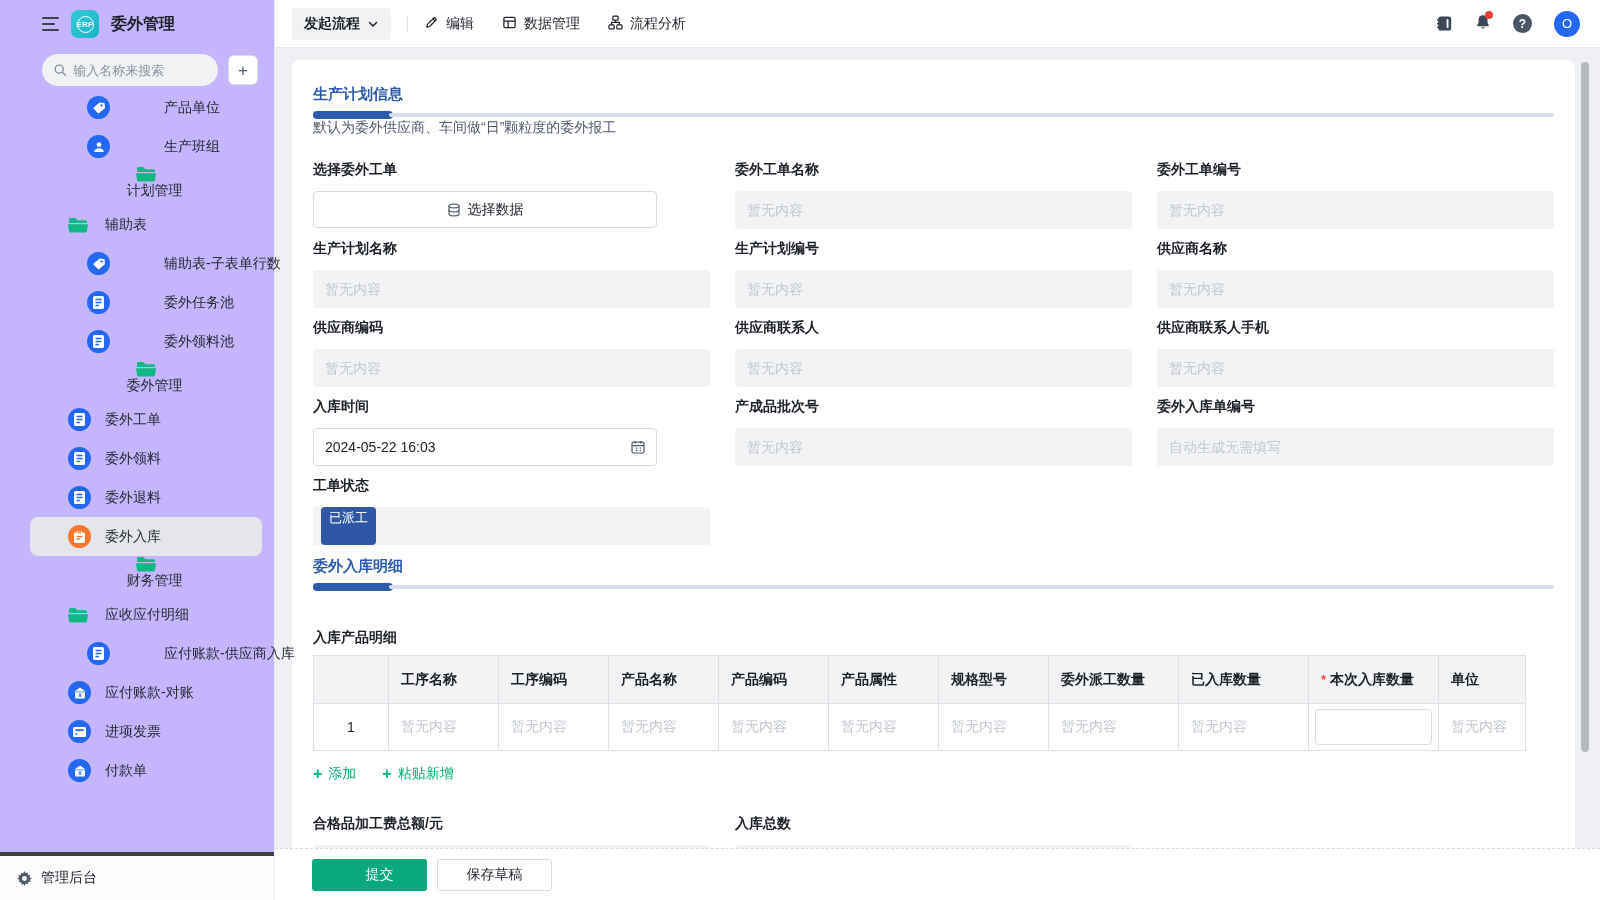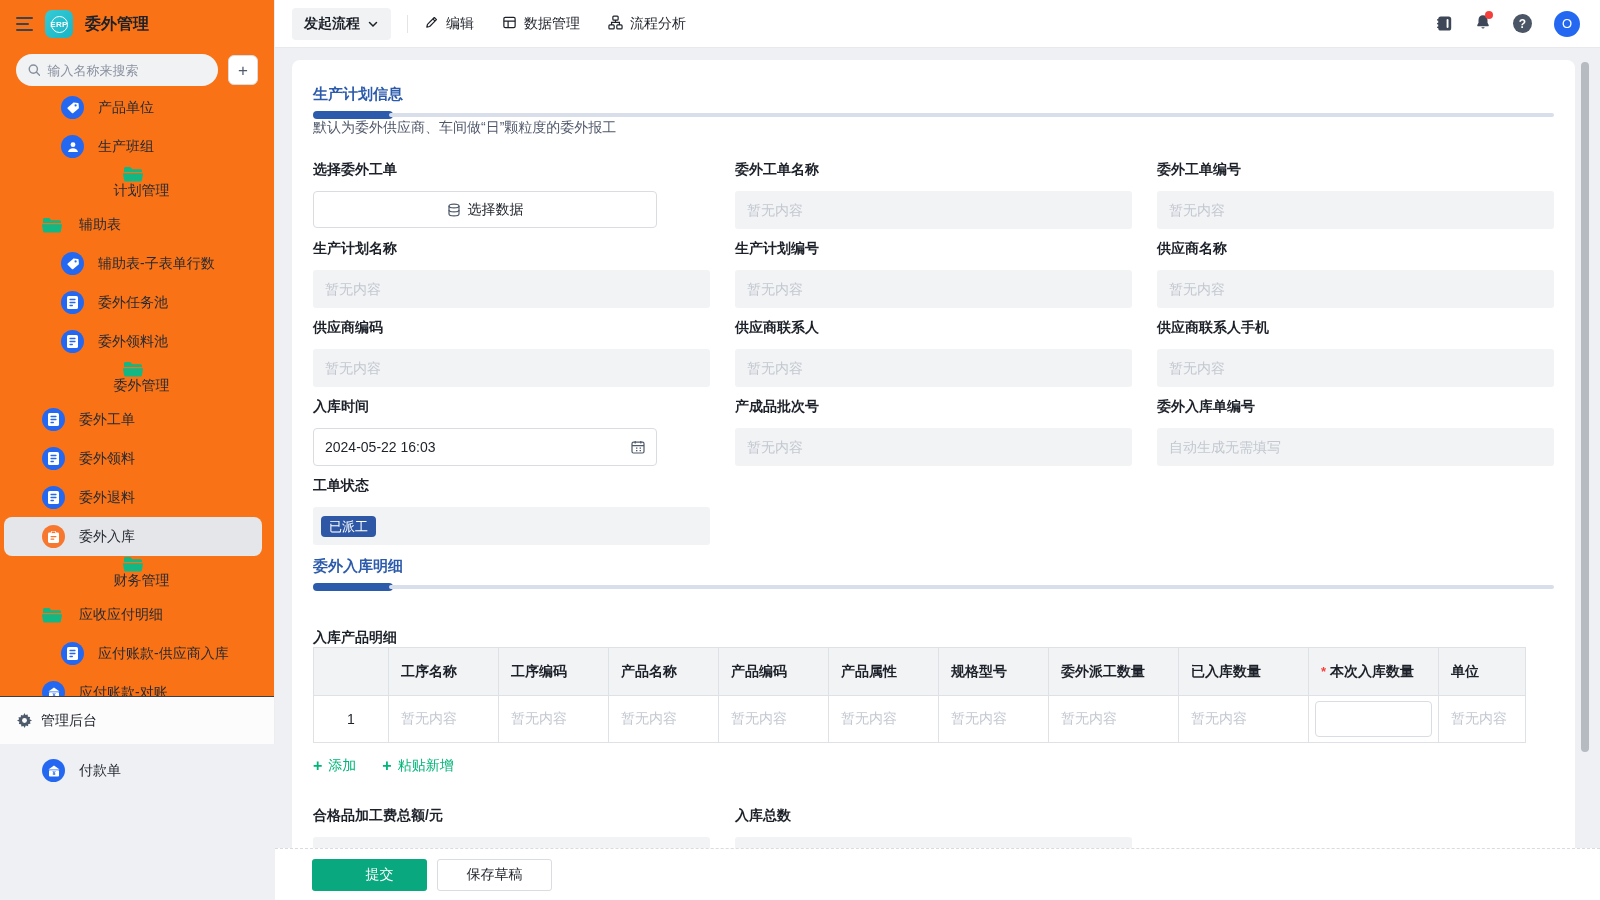--- a/index.html
+++ b/index.html
@@ -1,43 +1,43 @@
 <!DOCTYPE html>
 <html><head>
 <meta charset="utf-8">
 <style>
   * { margin:0; padding:0; box-sizing:border-box; }
   html,body { width:1600px; height:900px; overflow:hidden; }
   body { font-family:"Liberation Sans","DejaVu Sans",sans-serif; font-size:14px; color:#1d2129; background:#eef0f3; }
 
   
-  .sidebar { position:absolute; left:0; top:0; width:275px; height:744px; background:#f97316; border-right:1px solid #ebedf0; z-index:30; }
+  .sidebar { position:absolute; left:0; top:0; width:275px; height:900px; background:#c4b5fd; border-right:1px solid #ebedf0; z-index:30;padding-left:26px; }
   .sb-header { display:flex; align-items:center; gap:12px; height:48px; padding:0 16px; }
   .hamburger { width:17px; display:flex; flex-direction:column; gap:4px; cursor:pointer; }
   .hamburger i { display:block; height:2px; background:#3b4351; border-radius:1px; }
   .hamburger i:nth-child(2){ width:13px; }
   .app-icon { width:28px; height:28px; border-radius:7px; background:linear-gradient(135deg,#35cbd6,#18b4c6); display:flex; align-items:center; justify-content:center; }
   .app-icon b { color:#fff; font-size:8px; letter-spacing:.3px; border:1.4px solid #fff; border-radius:50%; width:17px; height:17px; display:flex; align-items:center; justify-content:center; }
   .sb-title { font-size:16px; font-weight:bold; }
   .sb-search-row { display:flex; align-items:center; gap:10px; padding:6px 16px 0 16px; }
   .sb-search { flex:1; display:flex; align-items:center; gap:7px; height:32px; background:#f1f2f4; border-radius:16px; padding:0 12px; }
   .sb-search input { border:none; outline:none; background:transparent; width:100%; font-size:13px; color:#1d2129; }
   .sb-search input::placeholder { color:#8a919f; }
   .sb-plus { width:30px; height:30px; border:1px solid #d9dce1; background:#fff; border-radius:6px; display:flex; align-items:center; justify-content:center; font-size:17px; color:#4e5969; cursor:pointer; line-height:1; }
   .menu { padding-top:2px; }
   .mi { height:39px; display:flex; align-items:center; margin:0 12px 0 4px; border-radius:8px; cursor:pointer; }
   .mi .mi-label { font-size:14px; color:#262a33; white-space:nowrap; }
   .mi.l1 { padding-left:17px;flex-direction:column; }
   .mi.l2 { padding-left:38px; }
-  .mi.l3 { padding-left:57px; }
+  .mi.l3 { padding-left:57px;gap:40px; }
   .mi.sel { background:#e4e6e9; }
   .ic-folder { width:20px; height:16px; margin-right:17px; flex:0 0 auto; color:#12b784; }
   .circle { width:23px; height:23px; border-radius:50%; background:#2468f2; margin-right:14px; flex:0 0 auto; display:flex; align-items:center; justify-content:center; }
   .circle.orange { background:#f7772e; }
-  .sb-footer { position:absolute; left:0; right:0; bottom:0; height:48px; border-top:1px solid #404040; display:flex; align-items:center; gap:9px; padding:0 17px; background:#fcfcfd; cursor:pointer; }
+  .sb-footer { position:absolute; left:0; right:0; bottom:0; height:48px; border-top:4px solid #404040; display:flex; align-items:center; gap:9px; padding:0 17px; background:#fcfcfd; cursor:pointer; }
 
   
   .main { position:absolute; left:275px; top:0; right:0; height:900px; }
   .topbar { position:absolute; left:0; right:0; top:0; height:48px; background:#fff; border-bottom:1px solid #e7e9ec; display:flex; align-items:center; padding:0 20px 0 17px; z-index:20; }
   .btn-start { display:flex; align-items:center; gap:7px; height:32px; padding:0 12px; background:#f1f2f4; border-radius:4px; font-weight:bold; font-size:14px; cursor:pointer; }
   .tb-div { width:1px; height:18px; background:#e2e4e8; margin:0 16px; }
   .tb-btn { display:flex; gap:7px; font-size:14px; color:#1d2129; cursor:pointer; margin-right:28px; }
   .tb-right { margin-left:auto; display:flex; align-items:center; gap:22px; }
   .bell-wrap { position:relative; cursor:pointer; }
   .bell-dot { position:absolute; right:-2px; top:-3px; width:8px; height:8px; border-radius:50%; background:#f4403c; }
@@ -52,25 +52,25 @@
   .sec-bar .dark { width:80px; height:8px; background:#2d5bab; border-radius:4px; }
   .sec-bar .light { flex:1; height:4px; background:#d9deeb; border-radius:2px; margin-left:-4px; }
   .sec-desc { margin-top:0; color:#50586a; font-size:14px; }
   .fgrid { display:grid; grid-template-columns:repeat(3,1fr); column-gap:25px; row-gap:11px; margin-top:24px; }
   .fld-label { font-weight:bold; font-size:14px; height:22px; margin-bottom:8px; display:flex; align-items:flex-start; }
   .inp-gray { width:100%; height:38px; background:#f2f3f5; border:none; outline:none; border-radius:3px; padding:0 12px; font-size:14px; color:#1d2129; font-family:inherit; }
   .inp-gray::placeholder { color:#c3c8d0; }
   .btn-select-data { width:344px; height:37px; background:#fff; border:1px solid #d9dce1; border-radius:4px; display:flex; align-items:center; justify-content:center; gap:7px; font-size:14px; cursor:pointer; }
   .date-field { width:344px; height:38px; background:#fff; border:1px solid #d9dce1; border-radius:4px; display:flex; align-items:center; padding:0 11px; cursor:pointer; }
   .date-field span { flex:1; font-size:14px; }
-  .status-field { width:100%; height:38px; background:#f2f3f5; border-radius:3px; display:flex; align-items:center; padding:0 8px; }
+  .status-field { width:100%; height:38px; background:#f2f3f5; border-radius:3px; display:flex; padding:0 8px; }
   .badge { background:#2e57a6; color:#fff; font-size:13px; padding:4px 8px; border-radius:4px; line-height:1; }
   .sec2 { margin-top:12px; }
   .sub-title { margin-top:38px; font-weight:bold; font-size:14px; }
-  table.dtable { border-collapse:collapse; table-layout:fixed; }
+  table.dtable { border-collapse:collapse; margin-top:8px; table-layout:fixed; }
   .dtable th, .dtable td { border:1px solid #dee1e6; font-size:14px; text-align:left; padding:0 12px; overflow:hidden; white-space:nowrap; }
   .dtable th { height:48px; background:#f2f3f5; font-weight:600; color:#1d2129; }
   .dtable td { height:47px; background:#fff; }
   .dtable .cidx { text-align:center; padding:0; }
   .ph { color:#c3c8d0; }
   .req { color:#f4403c; margin-right:4px; font-size:13px; }
   .cell-input { width:100%; height:36px; border:1px solid #d9dce1; border-radius:4px; outline:none; padding:0 8px; font-size:14px; font-family:inherit; }
   .add-row { display:flex; align-items:center; gap:26px; margin-top:14px; }
   .add-link { color:#00b578; font-size:14px; display:flex; align-items:center; gap:6px; cursor:pointer; }
   .add-link .pl { font-size:16px; font-weight:bold; line-height:1; }

